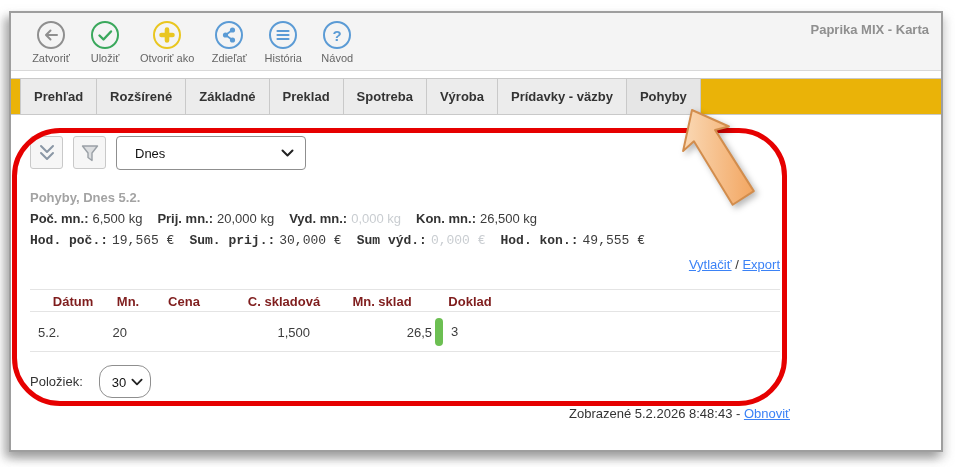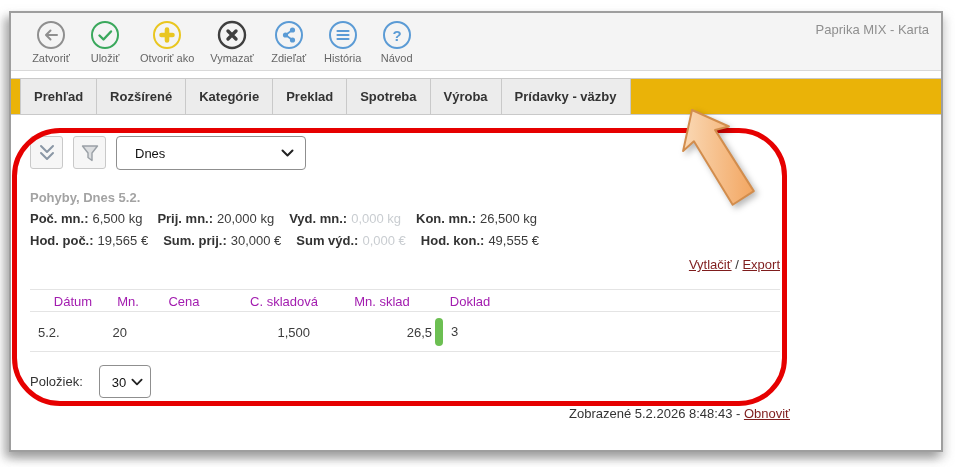--- a/index.html
+++ b/index.html
@@ -12,21 +12,21 @@
             box-shadow:-5px 6px 9px rgba(110,110,110,.55), 3px 6px 9px rgba(150,150,150,.35); }
 
   
   .toolbar { position:absolute; left:0; top:0; width:100%; height:58px;
              background:#f4f4f4; border-bottom:1px solid #d9d9d9;
              display:flex; align-items:flex-start; padding:7px 0 0 17px; gap:8px; }
   .tbtn { display:flex; flex-direction:column; align-items:center; min-width:46px;
           padding:0 4px; cursor:pointer; }
   .tbtn .circ { width:30px; height:30px; }
   .tbtn .tlabel { font-size:11px; color:#666; margin-top:2px; white-space:nowrap; }
-  .win-title { position:absolute; right:12px; top:9px; font-weight:normal; color:#8f8f8f; }
+  .win-title { position:absolute; right:12px; top:9px; font-weight:bold; color:#8f8f8f; }
 
   
   .tabstrip { position:absolute; left:0; top:65px; width:100%; height:37px;
               border-top:1px solid #c9c9c9; border-bottom:1px solid #c9c9c9;
               display:flex; padding-left:9px; background:#eab308; }
   .tab { background:#ececec; border-right:1px solid #c9c9c9; padding:0 13px;
          line-height:35px; font-weight:bold; color:#333; white-space:nowrap; cursor:pointer; }
   .tab:first-child { border-left:1px solid #c9c9c9; }
   .tab.active { background:#e6e6e6; }
 
@@ -38,46 +38,46 @@
   .icon-btn + .icon-btn { margin-left:10px; }
   .dropdown { margin-left:10px; width:190px; height:34px; background:#fff;
               border:1px solid #8f8f8f; border-radius:4px; position:relative;
               cursor:pointer; }
   .dropdown .dd-text { position:absolute; left:18px; top:50%; transform:translateY(-50%); color:#111; }
   .dropdown .dd-chev { position:absolute; right:11px; top:50%; transform:translateY(-50%); }
 
   .section-heading { position:absolute; left:19px; top:177px; font-weight:bold; color:#a3a3a3; }
 
   .stats-line { position:absolute; left:19px; display:flex; gap:15px; white-space:nowrap; }
-  .stats-line.l1 { top:198px; } .stats-line.l2 { top:220px; }
+  .stats-line.l1 { top:198px; } .stats-line.l2 { top:220px;font-family:Liberation Mono, monospace; }
   .stat .slabel { font-weight:bold; color:#333; margin-right:4px; }
   .stat .sval { color:#3c3c3c;text-align:right; }
   .stat .sval.muted { color:#c9cdd1; }
 
   .links-row { position:absolute; left:19px; top:244px; width:750px; text-align:right; color:#333; }
-  a.lnk { color:#7f1d1d; text-decoration:underline; cursor:pointer; }
+  a.lnk { color:#3b82f6; text-decoration:underline; cursor:pointer; }
 
   .mtable { position:absolute; left:19px; top:276px; width:750px; }
   .hrow { position:relative; height:23px; border-top:1px solid #e4e4e4; border-bottom:1px solid #e4e4e4; }
   .drow { position:relative; height:40px; border-bottom:1px solid #e4e4e4; background:#fff; }
-  .hcell { position:absolute; top:50%; transform:translate(-50%,-50%); font-weight:normal; color:#a21caf; white-space:nowrap; }
+  .hcell { position:absolute; top:50%; transform:translate(-50%,-50%); font-weight:bold; color:#7f1d1d; white-space:nowrap; }
   .h1{left:43px}.h2{left:98px}.h3{left:154px}.h4{left:254px}.h5{left:352px}.h6{left:440px}
   .dcell { position:absolute; top:50%; transform:translateY(-50%); white-space:nowrap;text-align:right; }
   .v1{left:8px} .v3{left:154px; transform:translate(-50%,-50%)}
   .v2{left:97px; transform:translate(-100%,-50%)}
   .v4{left:280px; transform:translate(-100%,-50%)}
   .v5{left:402px; transform:translate(-100%,-50%)}
   .v6{left:405px; display:flex; align-items:center;}
   .pill { display:inline-block; width:8px; height:28px; border-radius:4px; background:#6cbf52; }
   .v6 .dokval { margin-left:8px; }
 
   .pager-row { position:absolute; left:19px; top:352px; height:33px; display:flex; align-items:center; }
   .pager-label { color:#333; margin-right:16px;text-align:right; }
   .select-box { width:52px; height:33px; background:#fff; border:1px solid #8f8f8f;
-                border-radius:4px; position:relative; cursor:pointer; }
+                border-radius:13px; position:relative; cursor:pointer; }
   .select-box .sel-text { position:absolute; left:12px; top:50%; transform:translateY(-50%); color:#111; }
   .select-box .sel-chev { position:absolute; right:7px; top:50%; transform:translateY(-50%); }
 
   .status-row { position:absolute; left:19px; top:393px; width:760px; text-align:right; color:#333; }
 
   
   .annot-rect { position:absolute; left:12px; top:128px; width:775px; height:278px;
                 border:5px solid #e60000; border-radius:48px; pointer-events:none; z-index:50; }
   .annot-arrow { position:absolute; left:635px; top:92px; width:180px; height:160px;
                  pointer-events:none; z-index:60;
@@ -105,27 +105,20 @@
     </div>
     <div class="tbtn">
       <svg class="circ" viewBox="0 0 30 30">
         <circle cx="15" cy="15" r="13" fill="none" stroke="#e9c620" stroke-width="2"></circle>
         <path d="M15 9.5 V20.5 M9.5 15 H20.5" fill="none" stroke="#e9c620" stroke-width="4.6" stroke-linecap="round"></path>
       </svg>
       <div class="tlabel">Otvoriť ako</div>
     </div>
     <div class="tbtn">
       <svg class="circ" viewBox="0 0 30 30">
-        <circle cx="15" cy="15" r="13" fill="none" stroke="#3f3f3f" stroke-width="2.4"></circle>
-        <path d="M11 11 l8 8 M19 11 l-8 8" fill="none" stroke="#3f3f3f" stroke-width="3.4" stroke-linecap="round"></path>
-      </svg>
-      <div class="tlabel">Vymazať</div>
-    </div>
-    <div class="tbtn">
-      <svg class="circ" viewBox="0 0 30 30">
         <circle cx="15" cy="15" r="13" fill="none" stroke="#5b9bd5" stroke-width="2"></circle>
         <path d="M18.5 10 L11.5 15 L18.5 20" fill="none" stroke="#5b9bd5" stroke-width="1.8"></path>
         <circle cx="18.5" cy="10" r="2.6" fill="#5b9bd5"></circle>
         <circle cx="11.5" cy="15" r="2.6" fill="#5b9bd5"></circle>
         <circle cx="18.5" cy="20" r="2.6" fill="#5b9bd5"></circle>
       </svg>
       <div class="tlabel">Zdieľať</div>
     </div>
     <div class="tbtn">
       <svg class="circ" viewBox="0 0 30 30">
@@ -140,25 +133,26 @@
         <text x="15" y="20.5" text-anchor="middle" font-size="15" font-weight="bold" fill="#5b9bd5" font-family="Liberation Sans, sans-serif">?</text>
       </svg>
       <div class="tlabel">Návod</div>
     </div>
     <div class="win-title">Paprika MIX - Karta</div>
   </div>
 
   <div class="tabstrip">
     <div class="tab">Prehľad</div>
     <div class="tab">Rozšírené</div>
-    <div class="tab">Kategórie</div>
+    <div class="tab">Základné</div>
     <div class="tab">Preklad</div>
     <div class="tab">Spotreba</div>
     <div class="tab">Výroba</div>
     <div class="tab">Prídavky - väzby</div>
+    <div class="tab active">Pohyby</div>
   </div>
 
   <div class="filter-row">
     <div class="icon-btn">
       <svg width="24" height="24" viewBox="0 0 24 24">
         <path d="M6 5 l6 6 6-6 M6 12 l6 6 6-6" fill="none" stroke="#8a97a5" stroke-width="2" stroke-linecap="round" stroke-linejoin="round"></path>
       </svg>
     </div>
     <div class="icon-btn">
       <svg width="22" height="22" viewBox="0 0 22 22">

